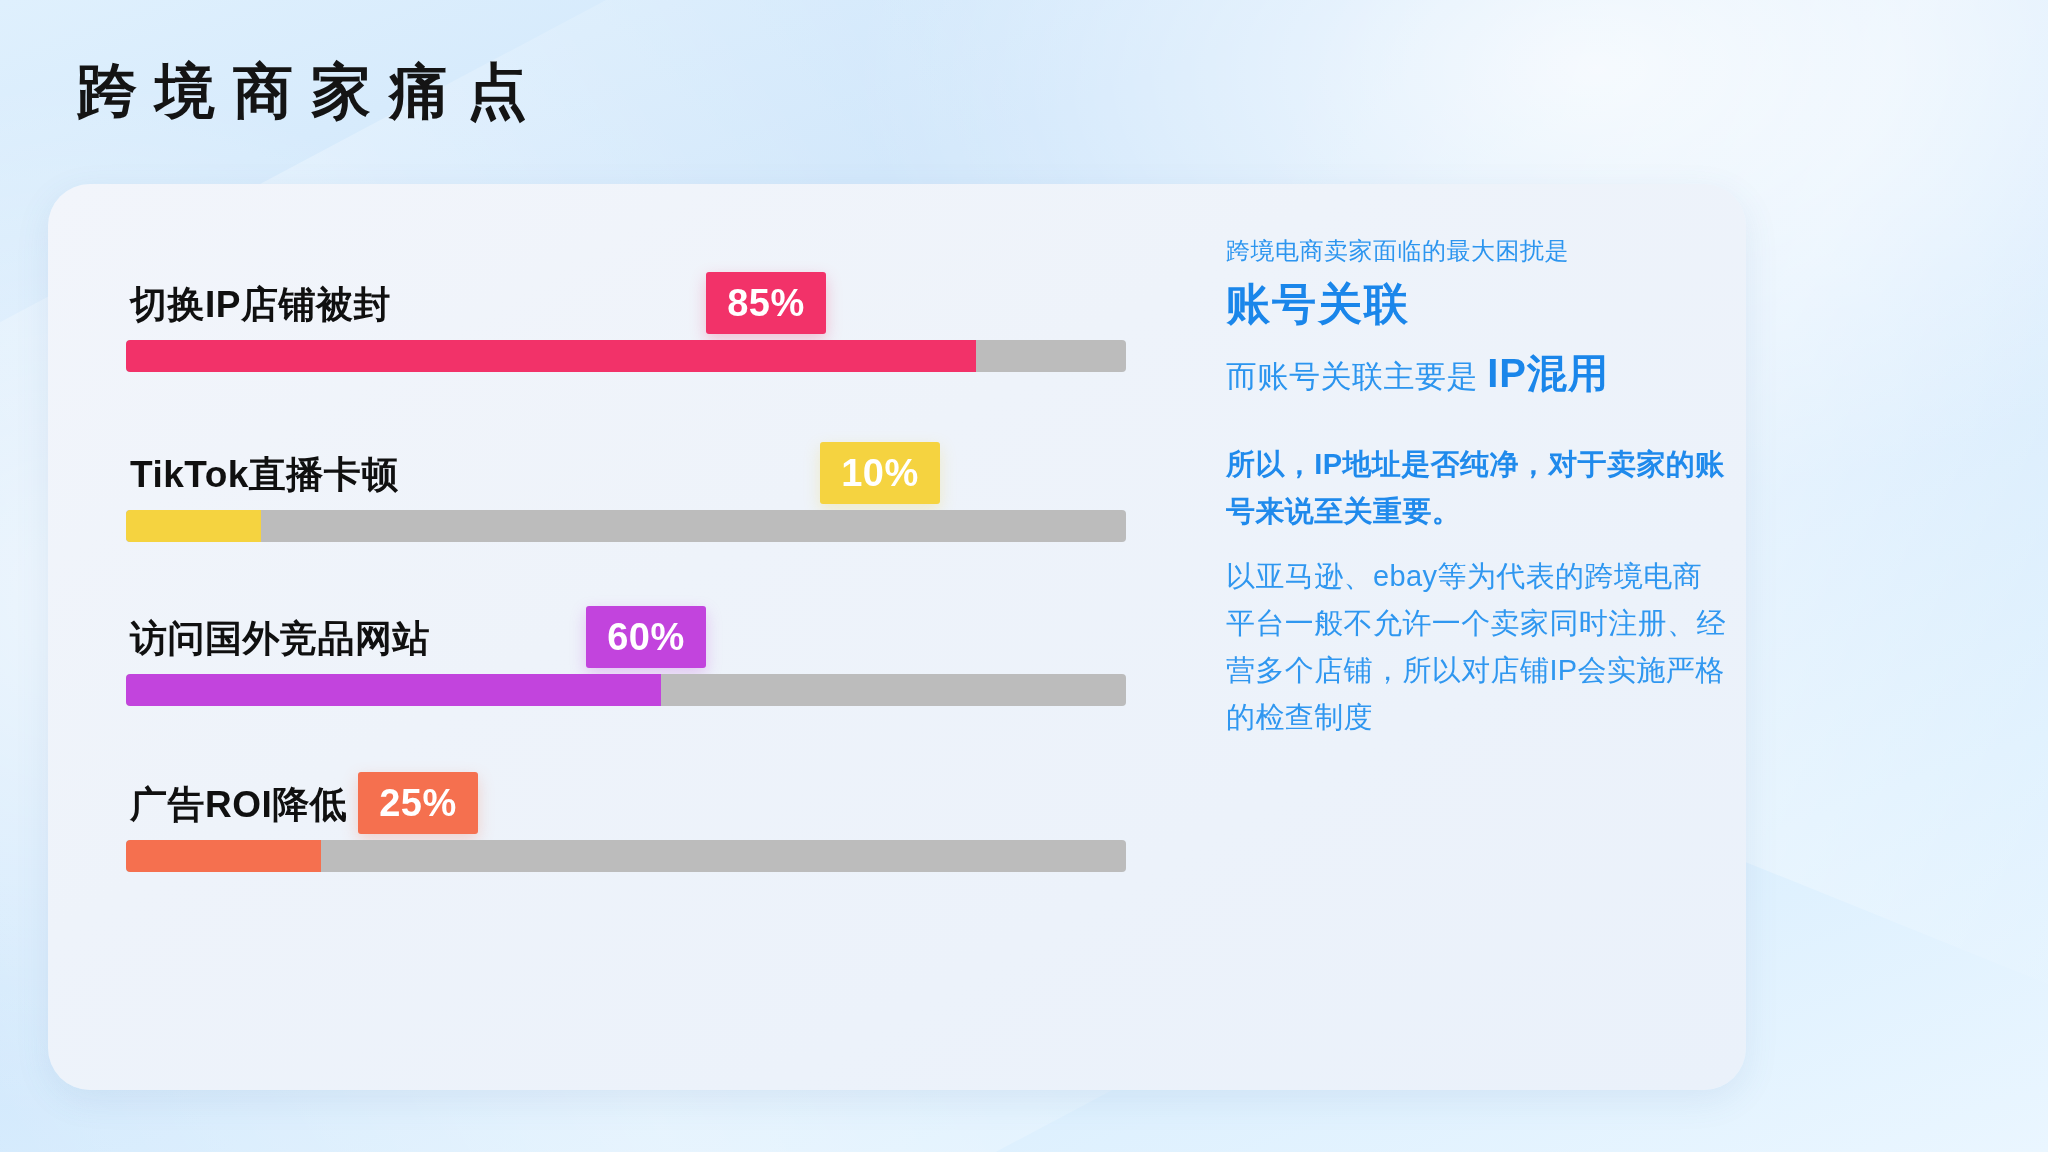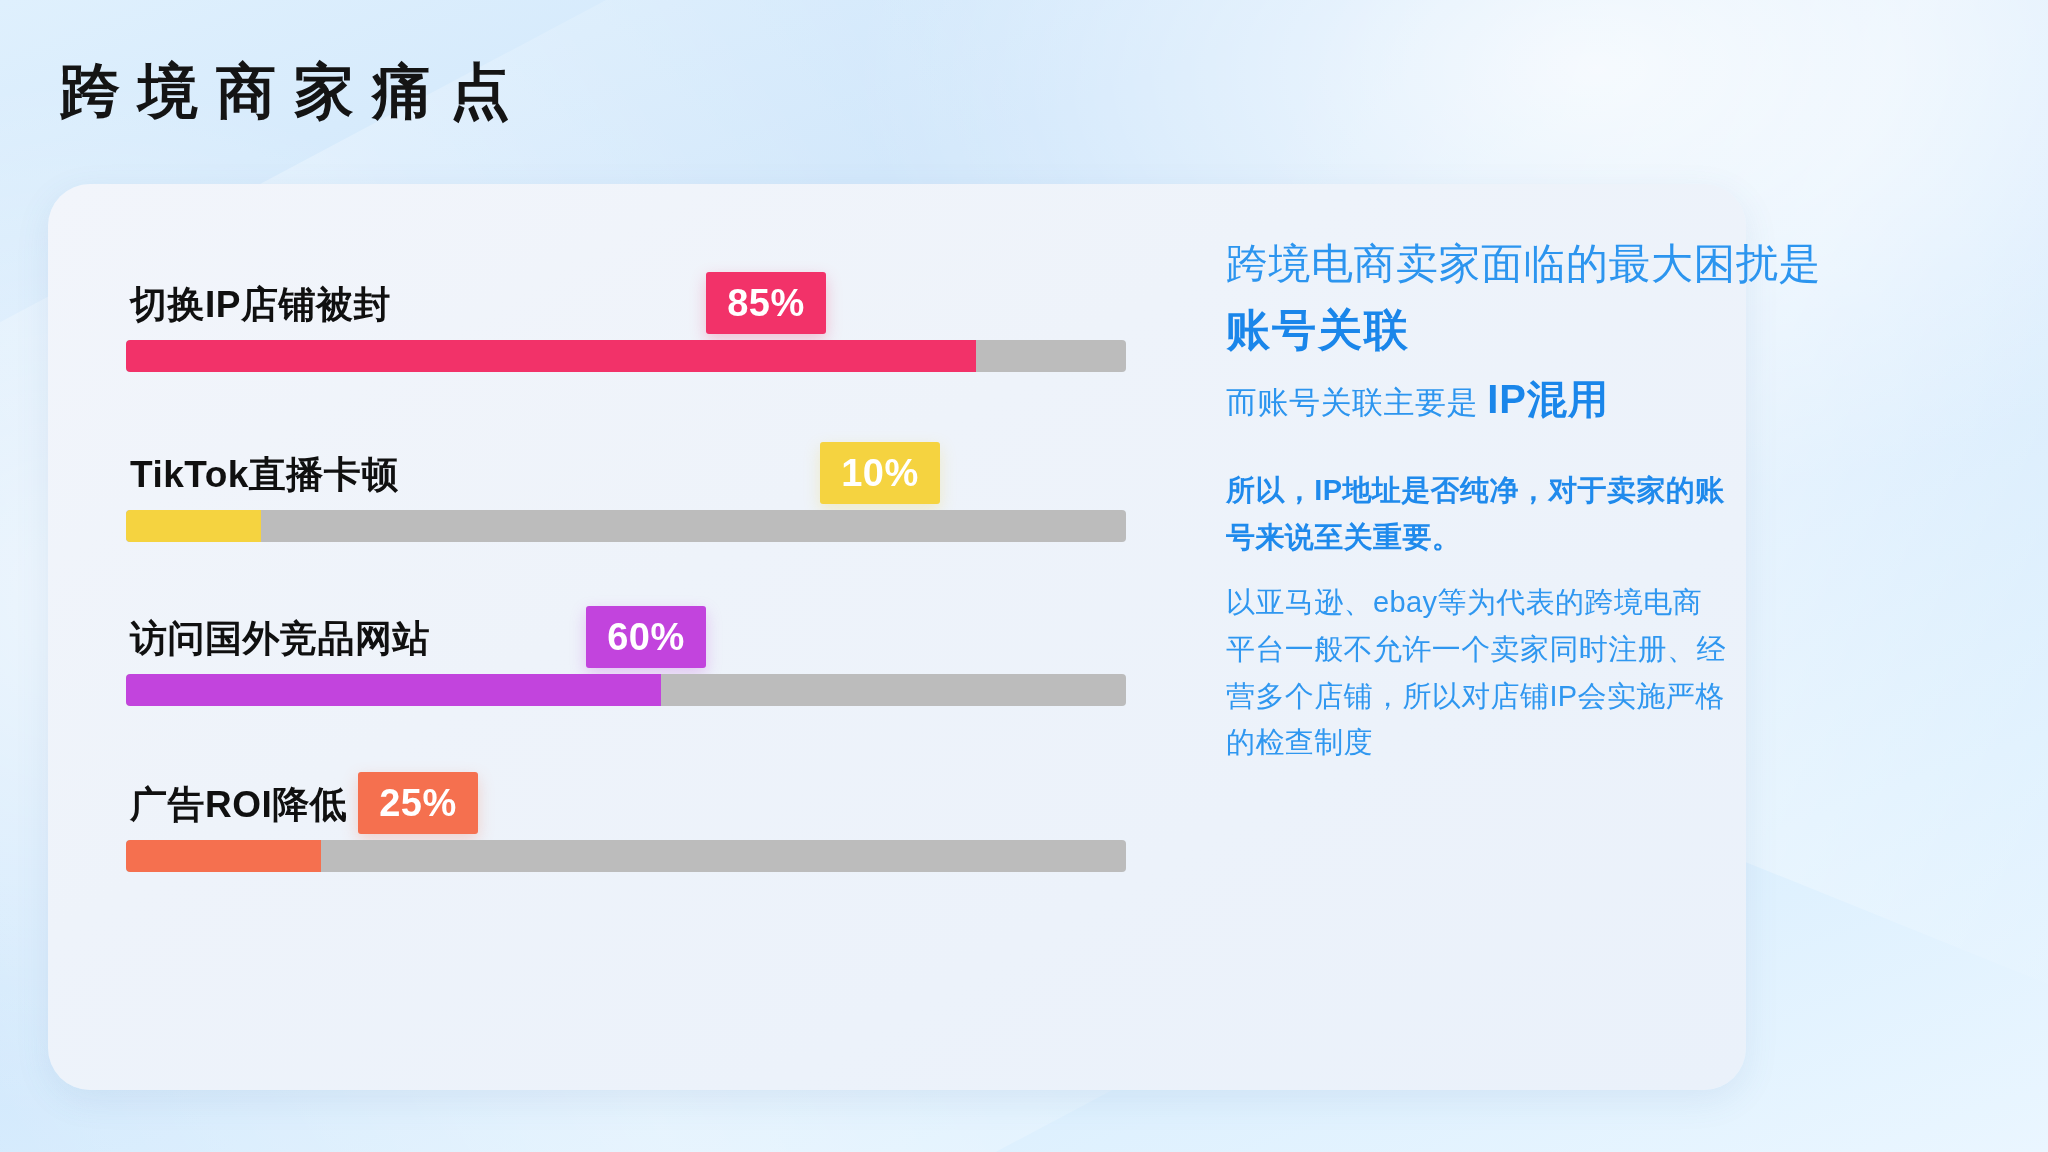--- a/index.html
+++ b/index.html
@@ -39,21 +39,21 @@
     top: -260px;
     width: 1100px;
     height: 1100px;
     transform: rotate(22deg);
     background: linear-gradient(90deg, rgba(255,255,255,0.0) 0%, rgba(255,255,255,0.45) 50%, rgba(255,255,255,0.0) 100%);
     pointer-events: none;
   }
 
   .page-title {
     position: absolute;
-    left: 60px;
+    left: 77px;
     top: 62px;
     font-size: 60px;
     font-weight: 700;
     color: #141414;
     letter-spacing: 18px;
     white-space: nowrap;
     line-height: 1;
   }
 
   .card {
@@ -135,26 +135,25 @@
     border-radius: 4px 0 0 4px;
   }
 
   .rightcol {
     position: absolute;
     left: 1178px;
     top: 50px;
     width: 500px;
   }
   .rc-lead {
-    font-size: 42px;
+    font-size: 24px;
     color: #2c95ef;
     line-height: 1.42;
     letter-spacing: 0.5px;
     white-space: nowrap;
-    text-align: right;
   }
   .rc-big {
     margin-top: 8px;
     font-size: 44px;
     font-weight: 700;
     color: #1a86ea;
     letter-spacing: 2px;
     line-height: 1.25;
     white-space: nowrap;
   }

